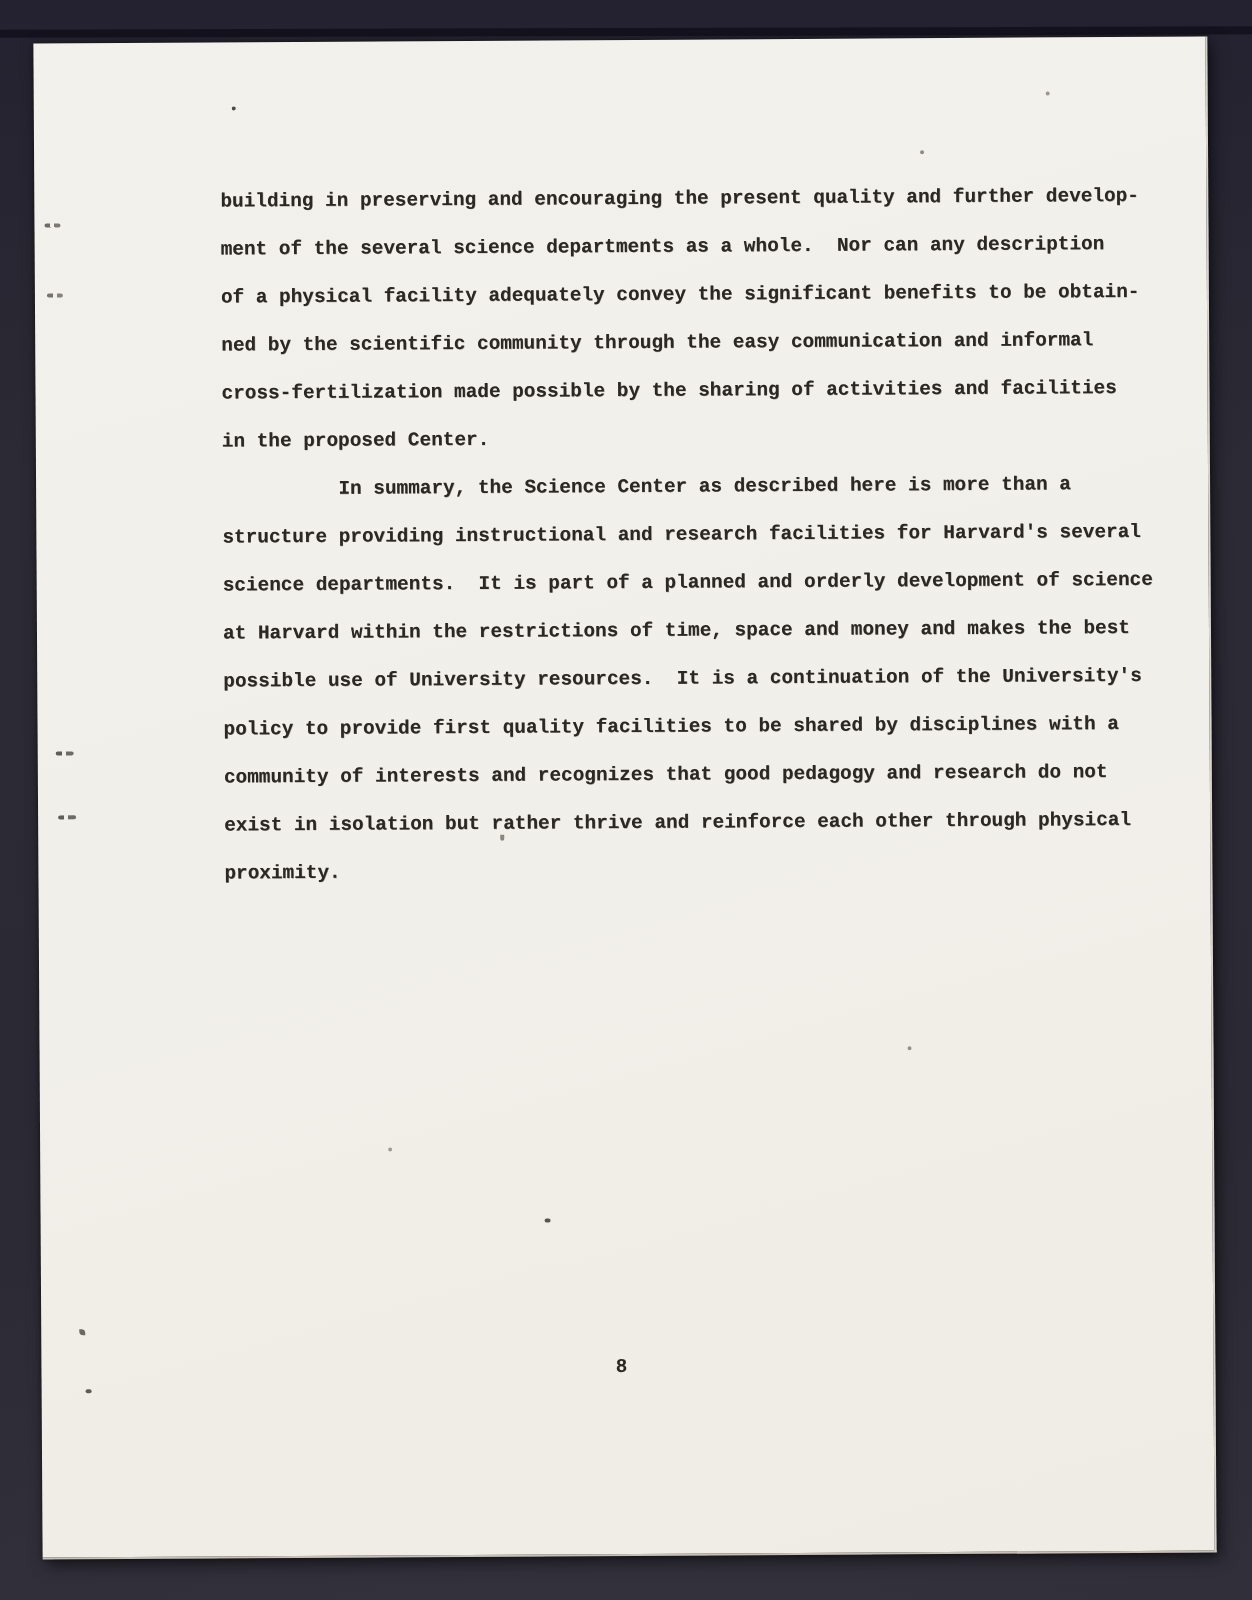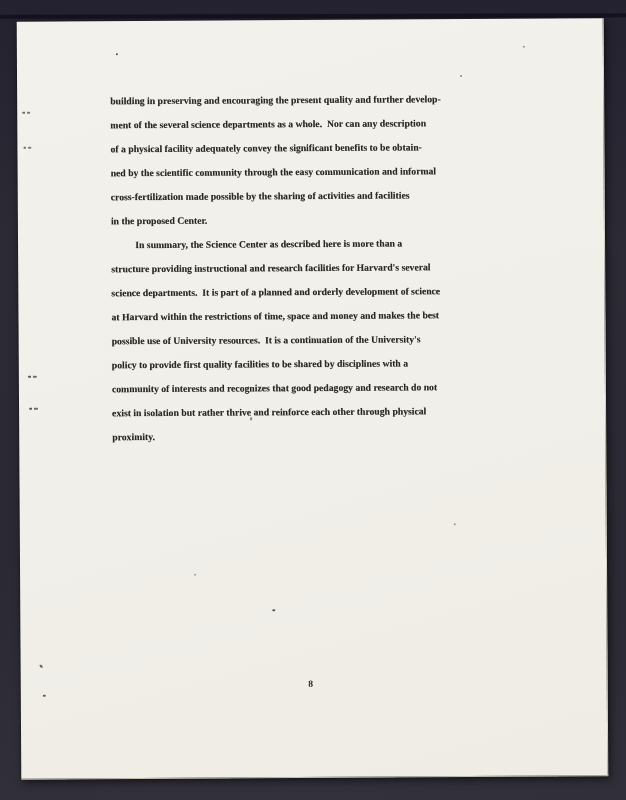--- a/index.html
+++ b/index.html
@@ -13,21 +13,20 @@
     background: #2b2933;
     font-family: "Liberation Mono", "DejaVu Sans Mono", monospace;
     position: relative;
   }
   .scene {
     position: absolute;
     inset: 0;
     background:
       radial-gradient(ellipse 900px 500px at 50% 110%, rgba(62,60,72,0.35), rgba(0,0,0,0) 60%),
       linear-gradient(180deg, #242230 0%, #2c2a34 30%, #2b2933 70%, #2f2d37 100%);
-    font-family: Liberation Serif, serif;
   }
   .scanner-band {
     position: absolute;
     left: 0;
     top: 14px;
     width: 100%;
     height: 4px;
     background: rgba(8, 6, 14, 0.55);
     transform: rotate(-0.15deg);
   }

